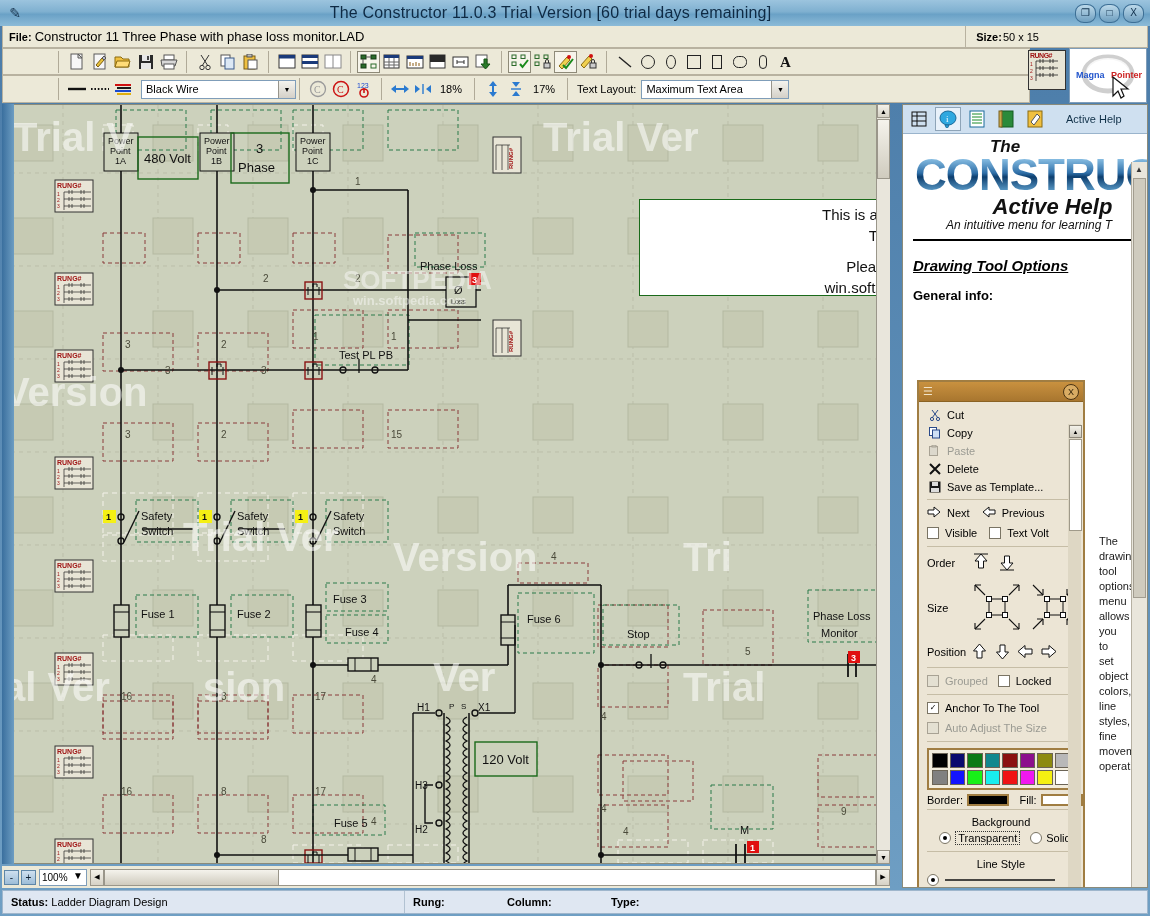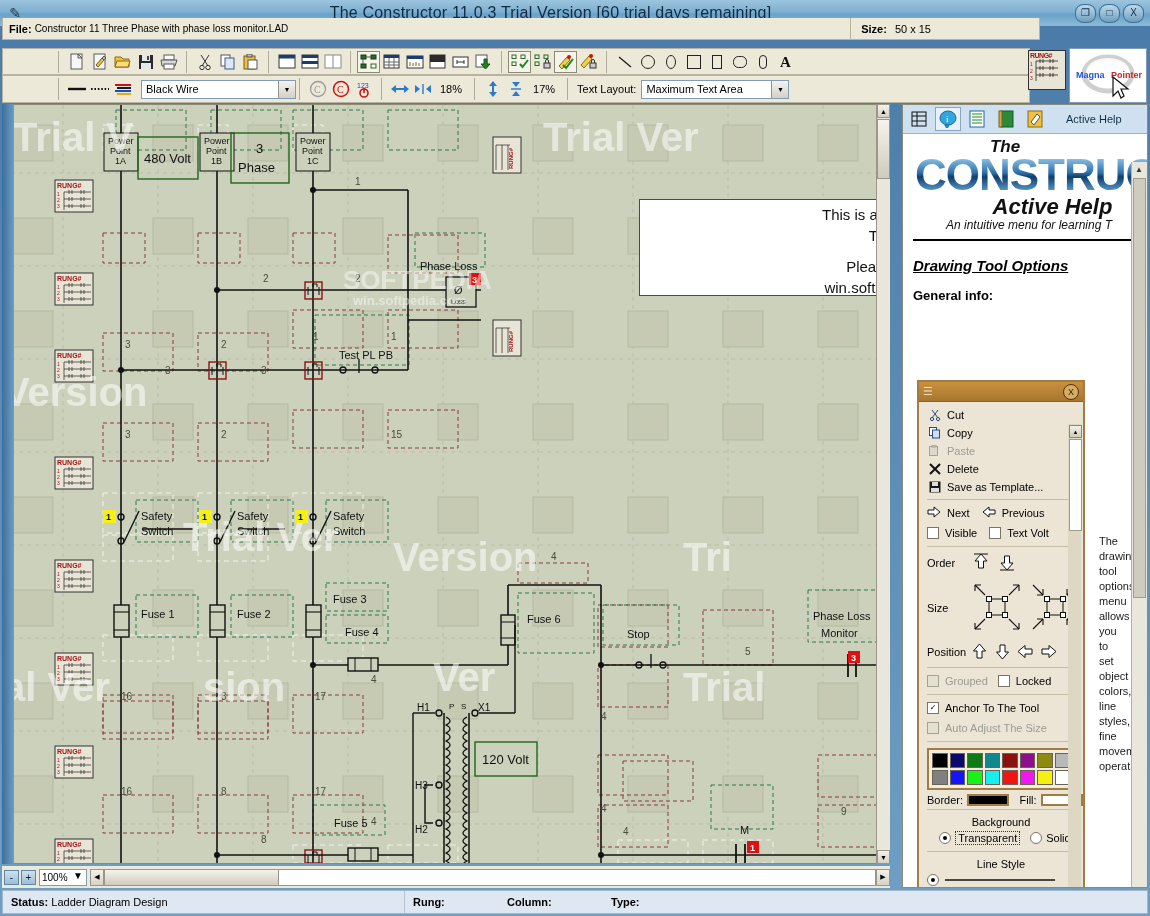--- a/index.html
+++ b/index.html
@@ -22,26 +22,26 @@
   .title-ico{width:22px;height:20px;margin-left:4px;display:flex;align-items:center;justify-content:center;
     color:#14304a;font-size:14px;}
   .title-text{flex:1;text-align:center;font-size:16px;color:#0e2a44;font-weight:400;letter-spacing:.2px;}
   .wbtns{display:flex;gap:3px;margin-right:6px;}
   .wbtn{width:19px;height:17px;border-radius:9px/8px;
     background:linear-gradient(180deg,#bcd9ea,#6f9fc0);
     border:1px solid #3d6f95;color:#10304c;font-size:10px;
     display:flex;align-items:center;justify-content:center;line-height:1;}
 
   
-  .filebar{position:absolute;left:2px;top:18px;width:1038px;height:22px;
+  .filebar{position:absolute;left:2px;top:26px;width:1146px;height:22px;
     background:#ece9d8;border:1px solid #b8b2a0;border-top:none;box-sizing:border-box;
     display:flex;align-items:center;}
   .filebar .lbl{font-weight:bold;font-size:11px;color:#000;margin-left:6px;}
-  .filebar .val{font-size:10px;color:#000;margin-left:3px;}
-  .sizebox{position:absolute;right:98px;top:0;height:22px;display:flex;align-items:center;gap:8px;
+  .filebar .val{font-size:13px;color:#000;margin-left:3px;}
+  .sizebox{position:absolute;right:98px;top:0;height:22px;display:flex;align-items:center;gap:1px;
     border-left:1px solid #b8b2a0;padding:0 10px;}
   .sizebox b{font-size:11px;}
 
   
   .tb{position:absolute;background:#ece9d8;border:1px solid #b8b2a0;box-sizing:border-box;}
   .tbrow1{left:2px;top:48px;width:1028px;height:27px;display:flex;align-items:center;}
   .tbrow2{left:2px;top:75px;width:1028px;height:28px;display:flex;align-items:center;}
   .grp{display:flex;align-items:center;height:100%;padding:0 3px;}
   .sep{width:1px;height:22px;background:#b0aa98;margin:0 3px;}
   .tbtn{width:23px;height:22px;display:flex;align-items:center;justify-content:center;

